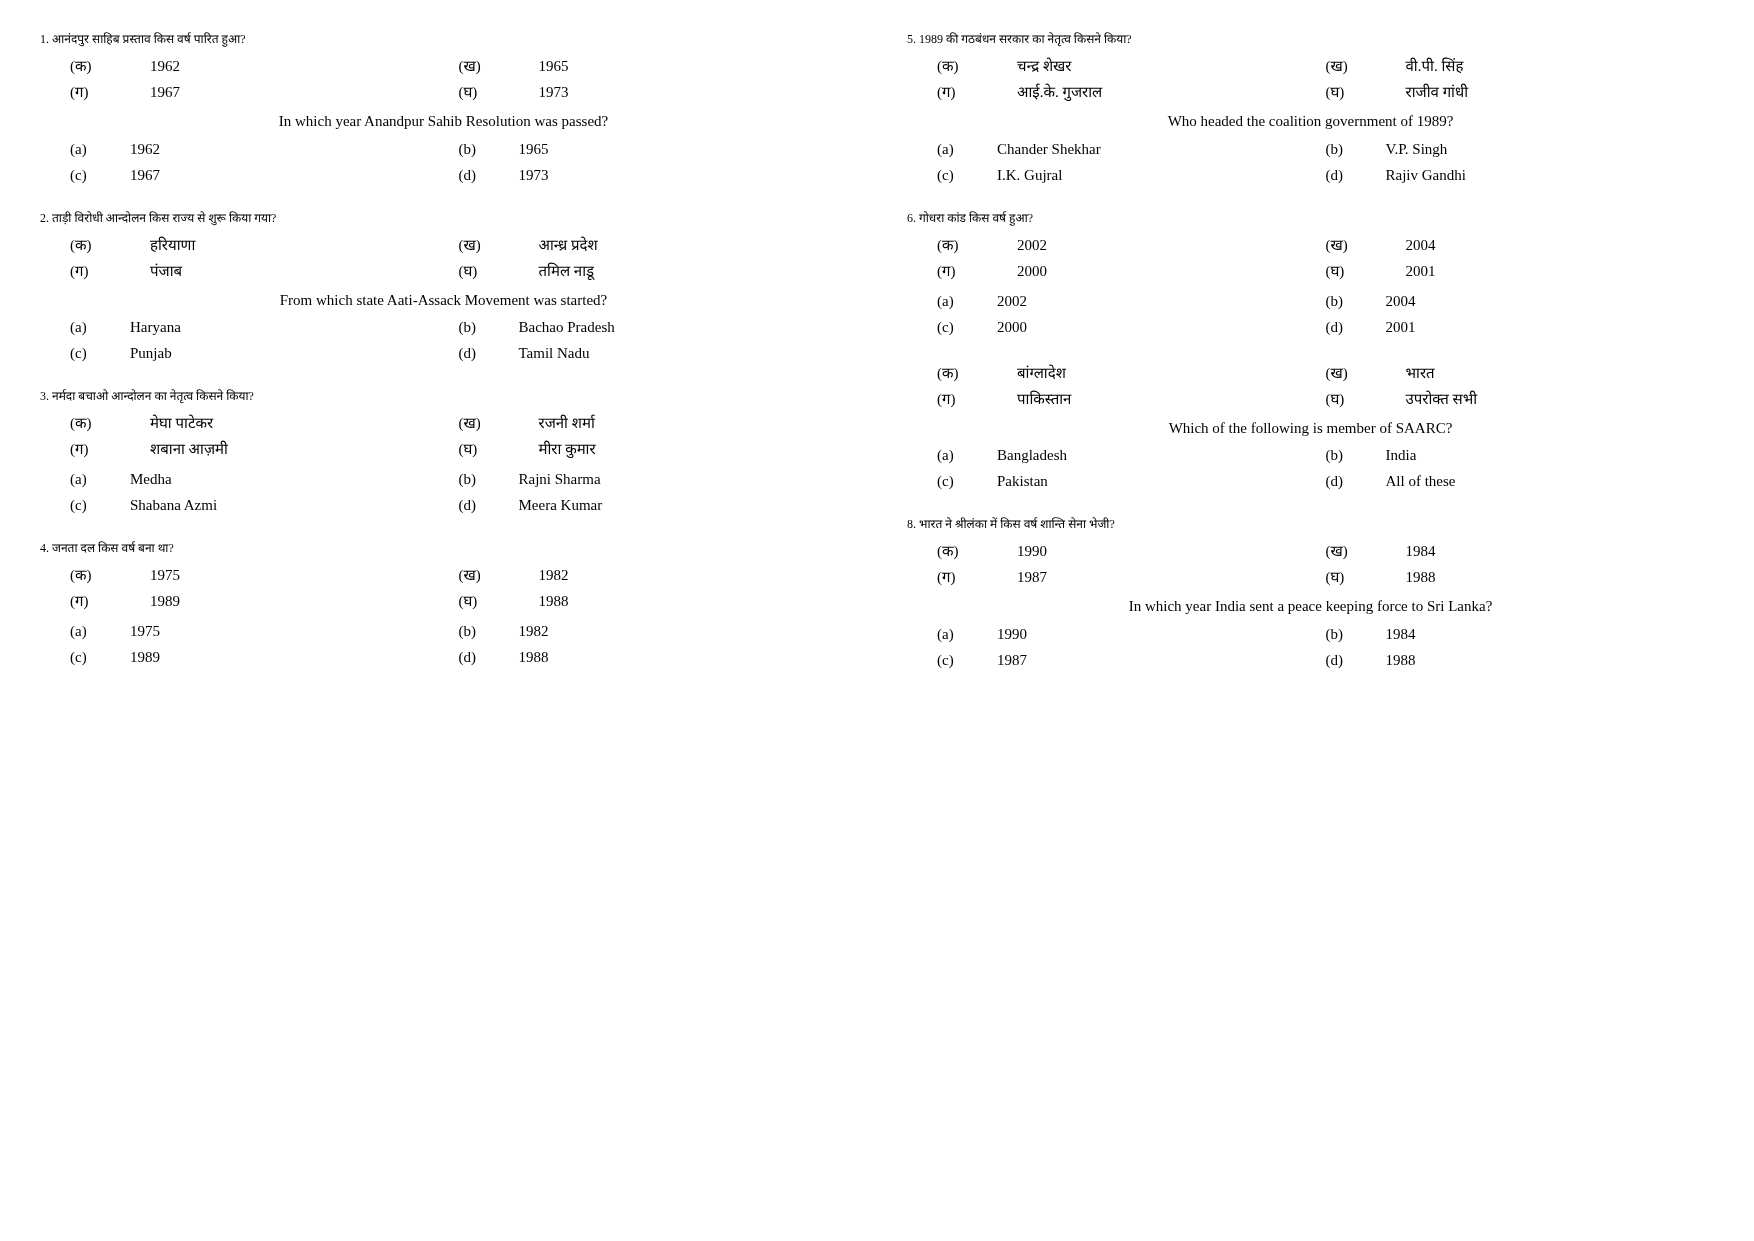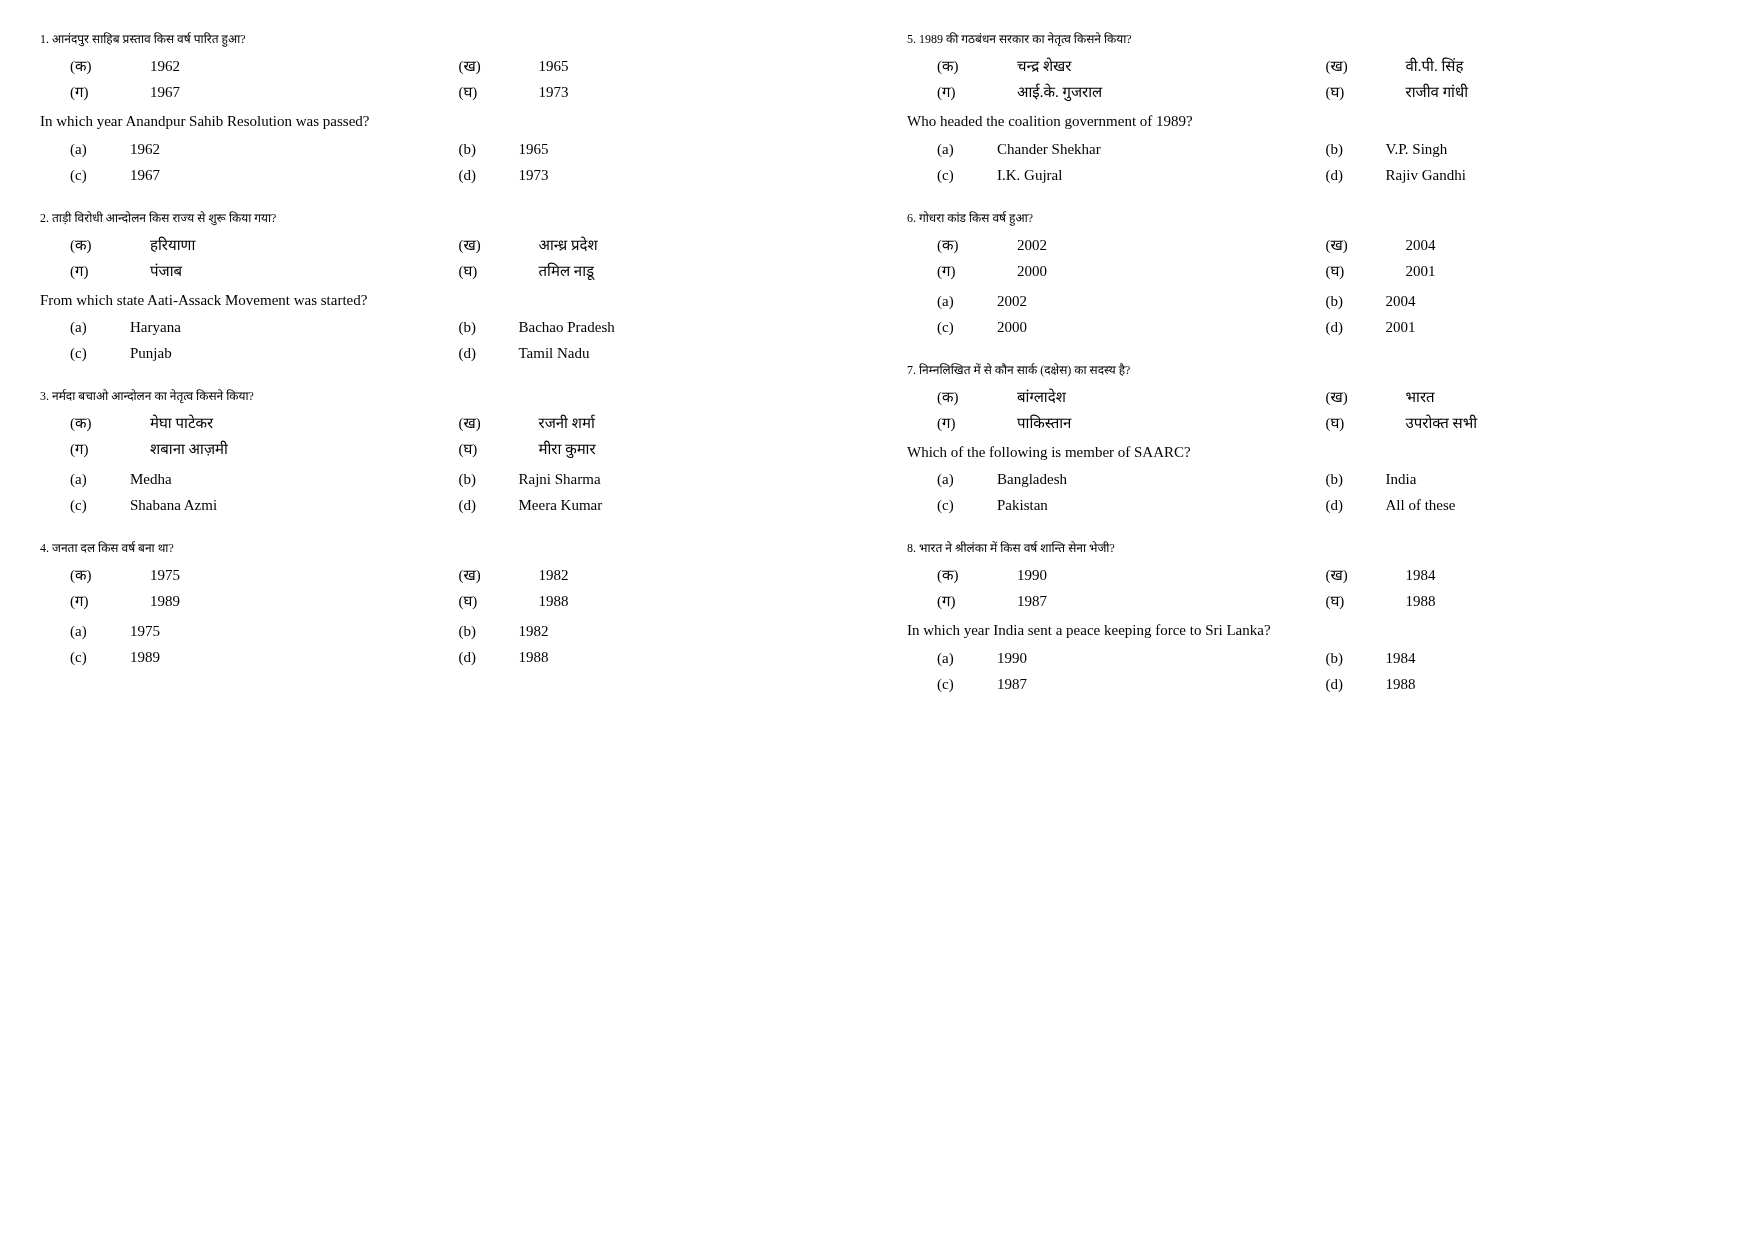--- a/index.html
+++ b/index.html
@@ -44,20 +44,21 @@
     }
     .option-value {
       font-size: 15px;
       line-height: 1.6;
     }
     .english-question {
       font-size: 15px;
       margin-bottom: 4px;
       margin-left: 0;
       line-height: 1.5;
+      text-align: center;
     }
     .english-options-grid {
       display: grid;
       grid-template-columns: 60px 1fr 60px 1fr;
       gap: 2px 0;
       margin-left: 30px;
     }
   </style>
 </head>
 <body>
@@ -201,21 +202,20 @@
           <span class="option-value">2002</span>
           <span class="option-label">(b)</span>
           <span class="option-value">2004</span>
           <span class="option-label">(c)</span>
           <span class="option-value">2000</span>
           <span class="option-label">(d)</span>
           <span class="option-value">2001</span>
         </div>
       </div>
       <div class="question-block">
-        <div class="question-title">7. निम्नलिखित में से कौन सार्क (दक्षेस) का सदस्य है?</div>
         <div class="options-grid">
           <span class="option-label">(क)</span>
           <span class="option-value">बांग्लादेश</span>
           <span class="option-label">(ख)</span>
           <span class="option-value">भारत</span>
           <span class="option-label">(ग)</span>
           <span class="option-value">पाकिस्तान</span>
           <span class="option-label">(घ)</span>
           <span class="option-value">उपरोक्त सभी</span>
         </div>

